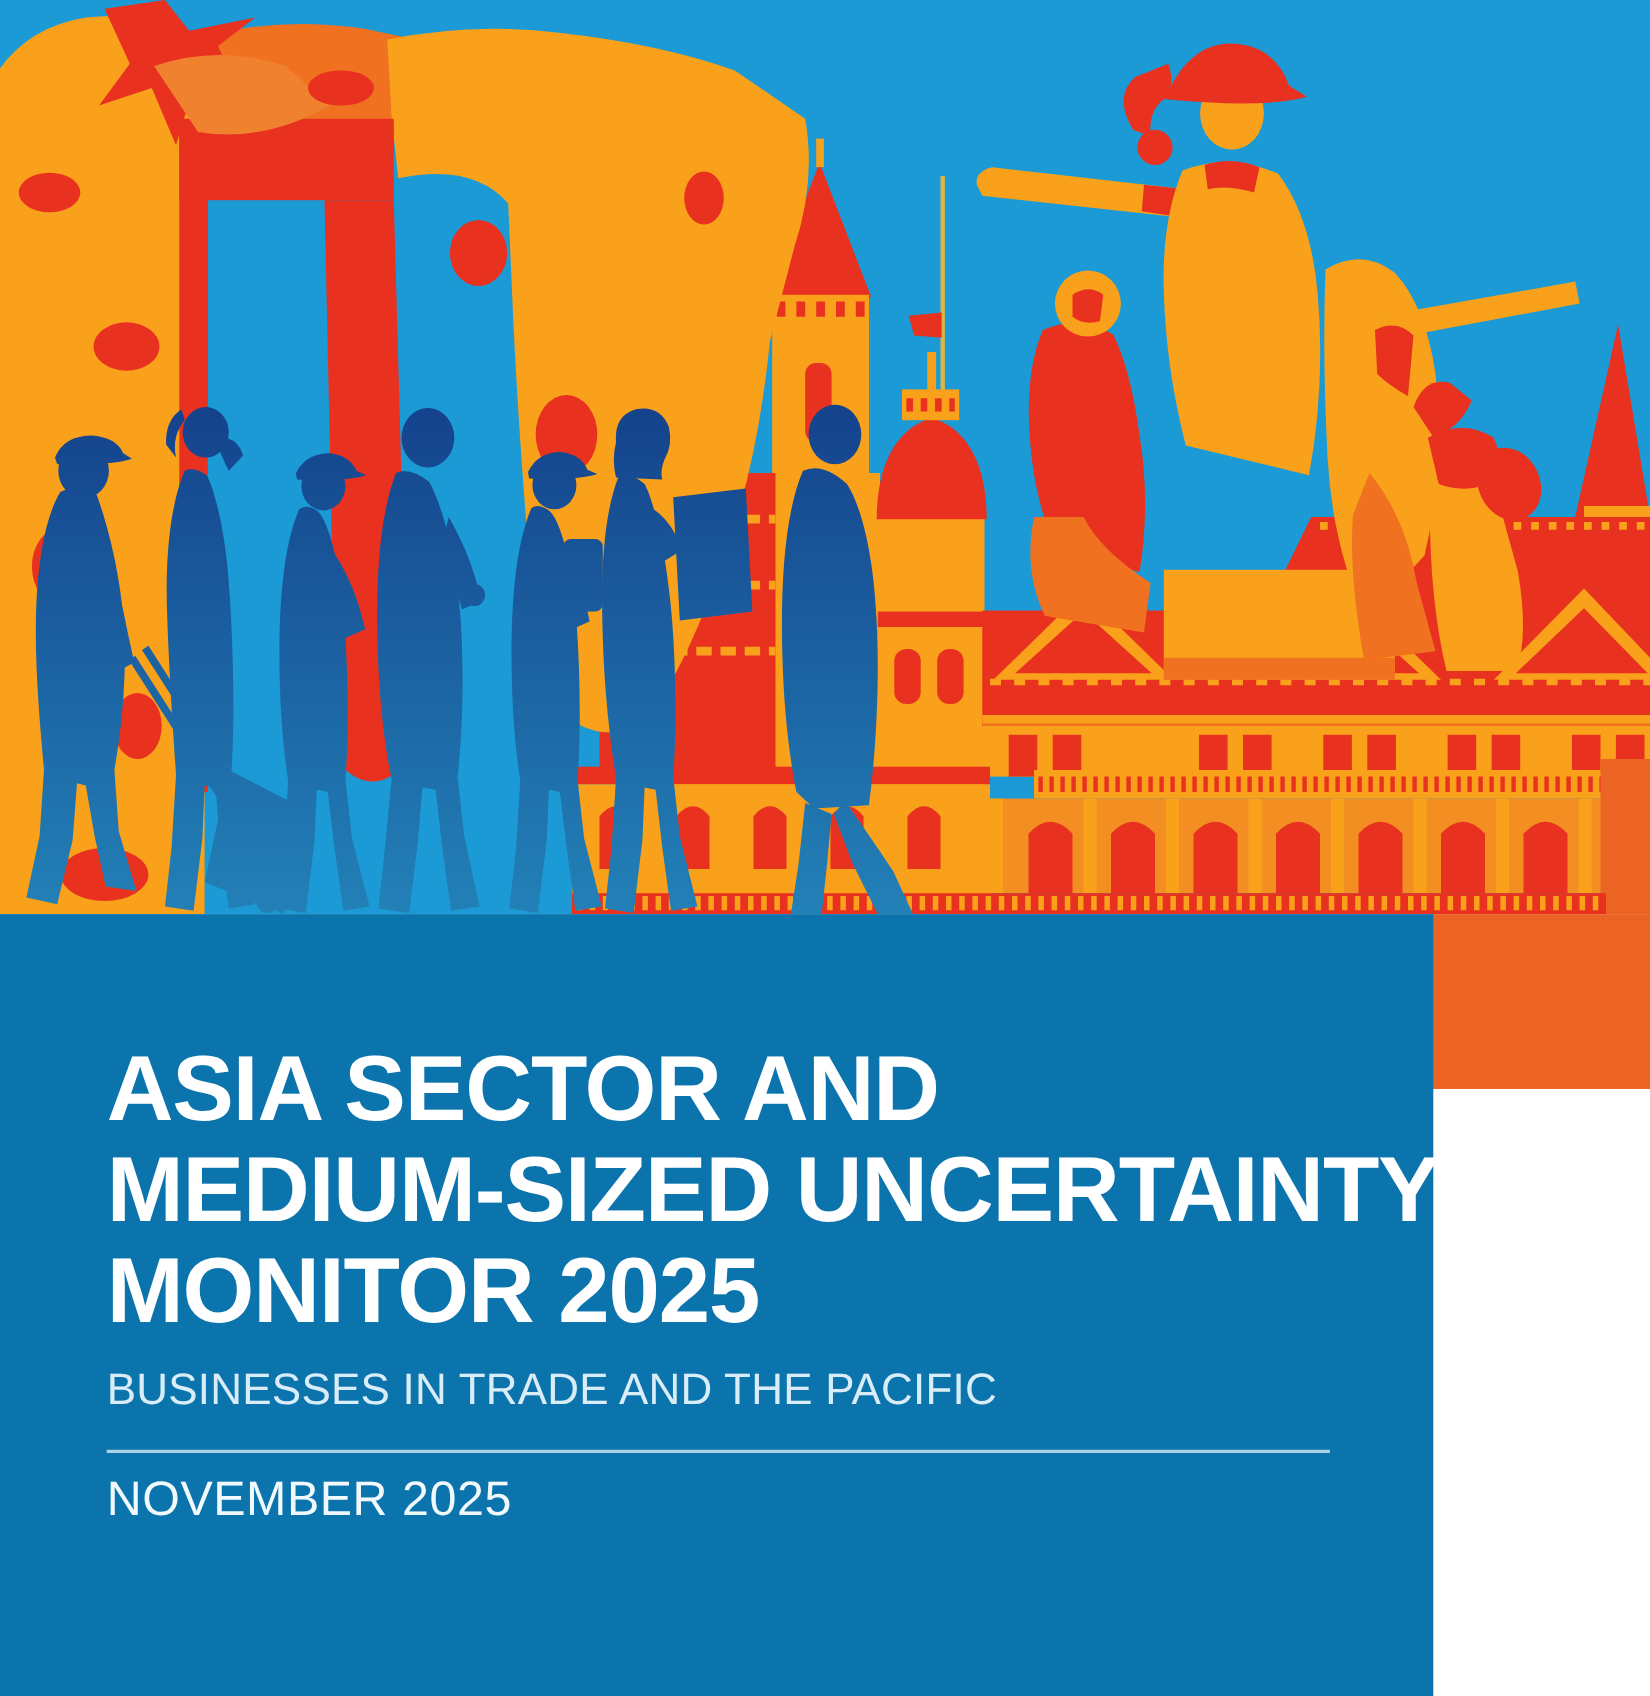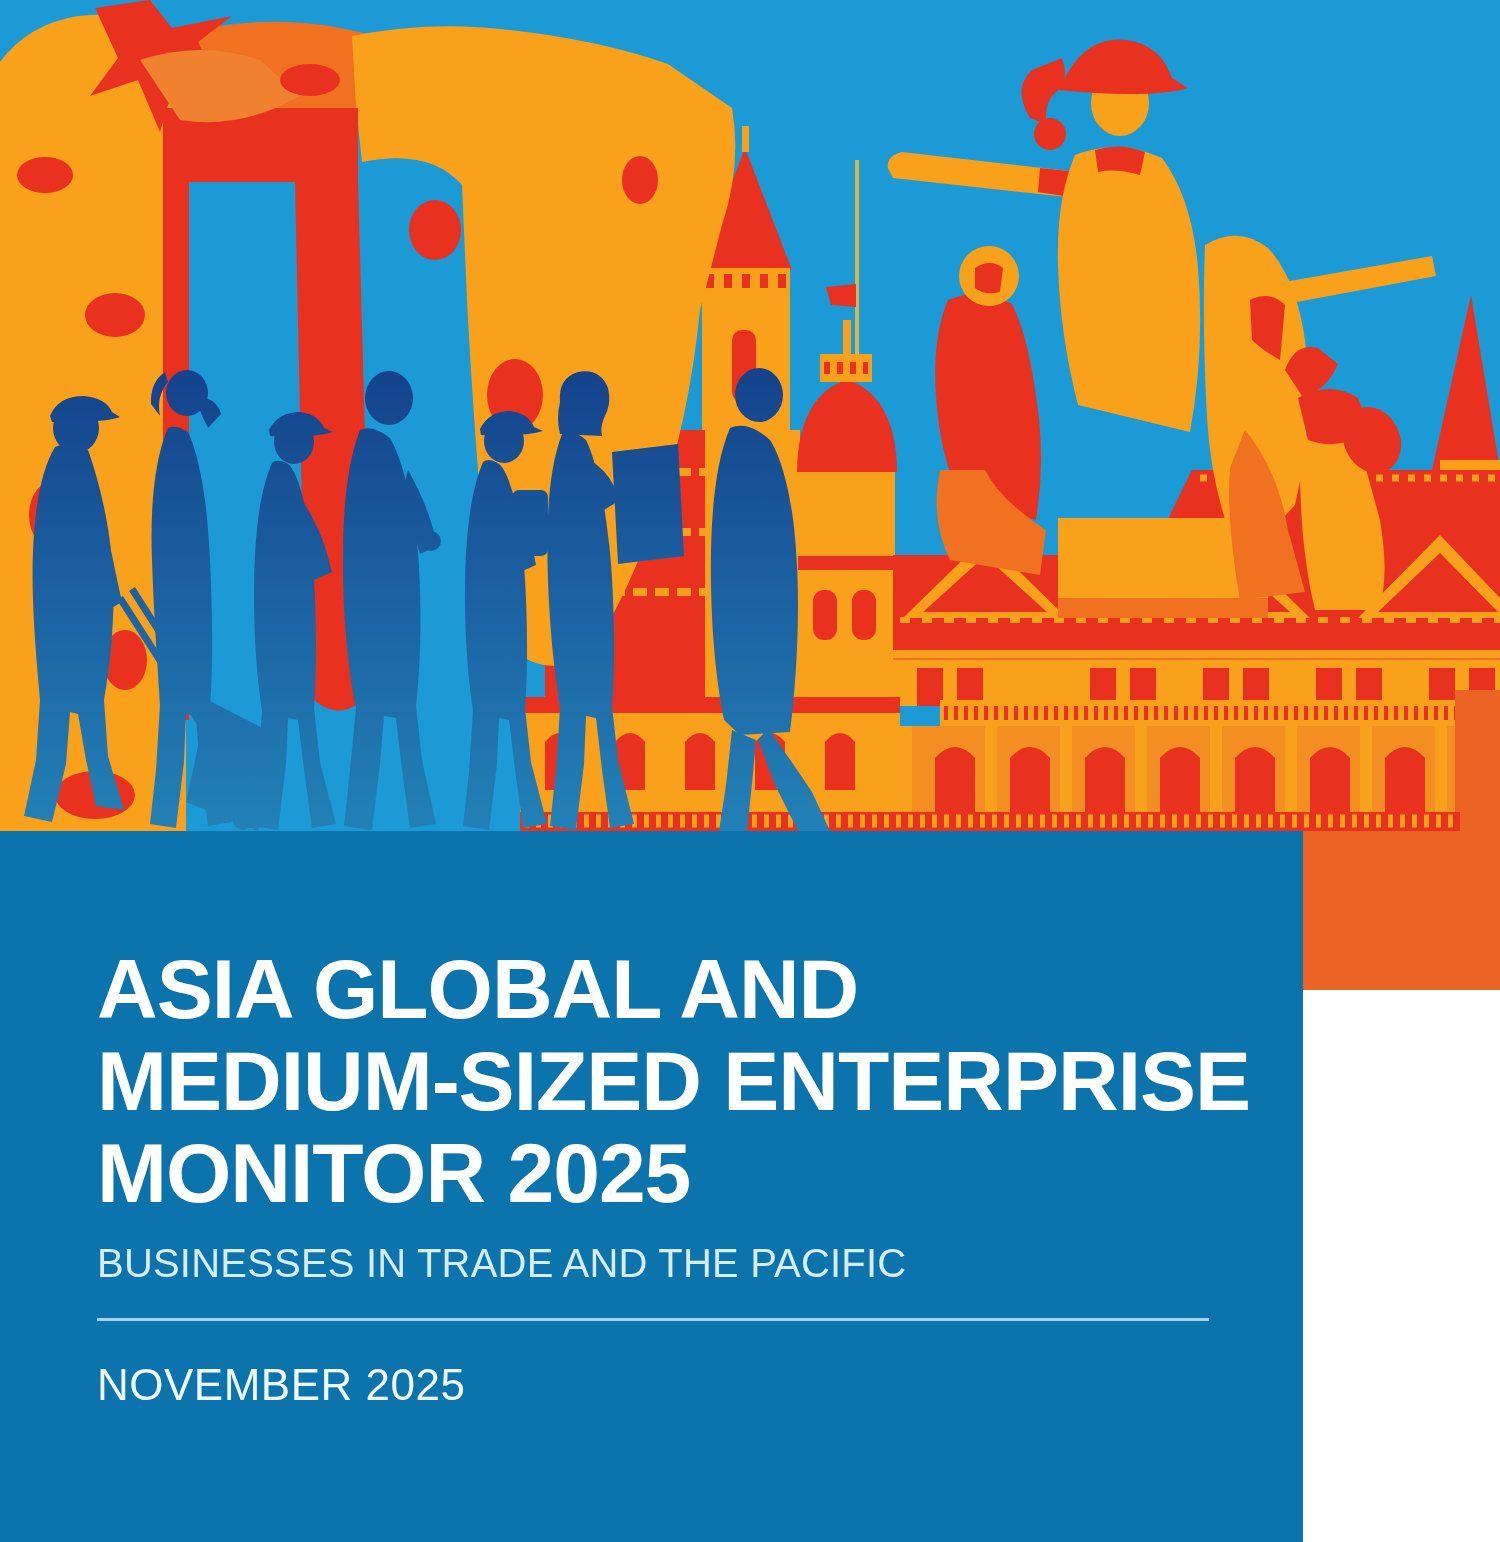--- a/index.html
+++ b/index.html
@@ -41,21 +41,21 @@
   .subtitle .subtitle-line{white-space:nowrap;}
   .divider{
     width:1112px;height:0;
     border-top:3px solid rgba(222,240,249,0.75);
     margin:30px 0 0 0;
   }
   .date{
     color:#F2F9FD;
     font-size:44px;line-height:52px;font-weight:400;
     letter-spacing:0.5px;
-    margin:38px 0 0 0;
+    margin:16px 0 0 0;
   }
 </style>
 </head>
 <body>
 
 <div class="cover">
 
   <svg class="illustration" viewBox="0 0 1500 831" preserveAspectRatio="none">
     <defs>
       <linearGradient id="pg" x1="0" y1="360" x2="0" y2="840" gradientUnits="userSpaceOnUse">
@@ -300,22 +300,22 @@
         <path d="M772,478 Q786,518 792,555 L778,568 Q768,525 760,495 Z"></path>
       </g>
     </g>
   </svg>
 
   <div class="orange-block"></div>
 
   <div class="panel">
     <div class="panel-content">
       <h1 class="title">
-        <div class="title-line">ASIA GLOBAL AND</div>
-        <div class="title-line">MEDIUM-SIZED ENTERPRISE</div>
+        <div class="title-line">ASIA SECTOR AND</div>
+        <div class="title-line">MEDIUM-SIZED UNCERTAINTY</div>
         <div class="title-line">MONITOR 2025</div>
       </h1>
       <h2 class="subtitle">
         <div class="subtitle-line">BUSINESSES IN TRADE AND THE PACIFIC</div>
       </h2>
       <div class="divider"></div>
       <div class="date">NOVEMBER 2025</div>
     </div>
   </div>
 

